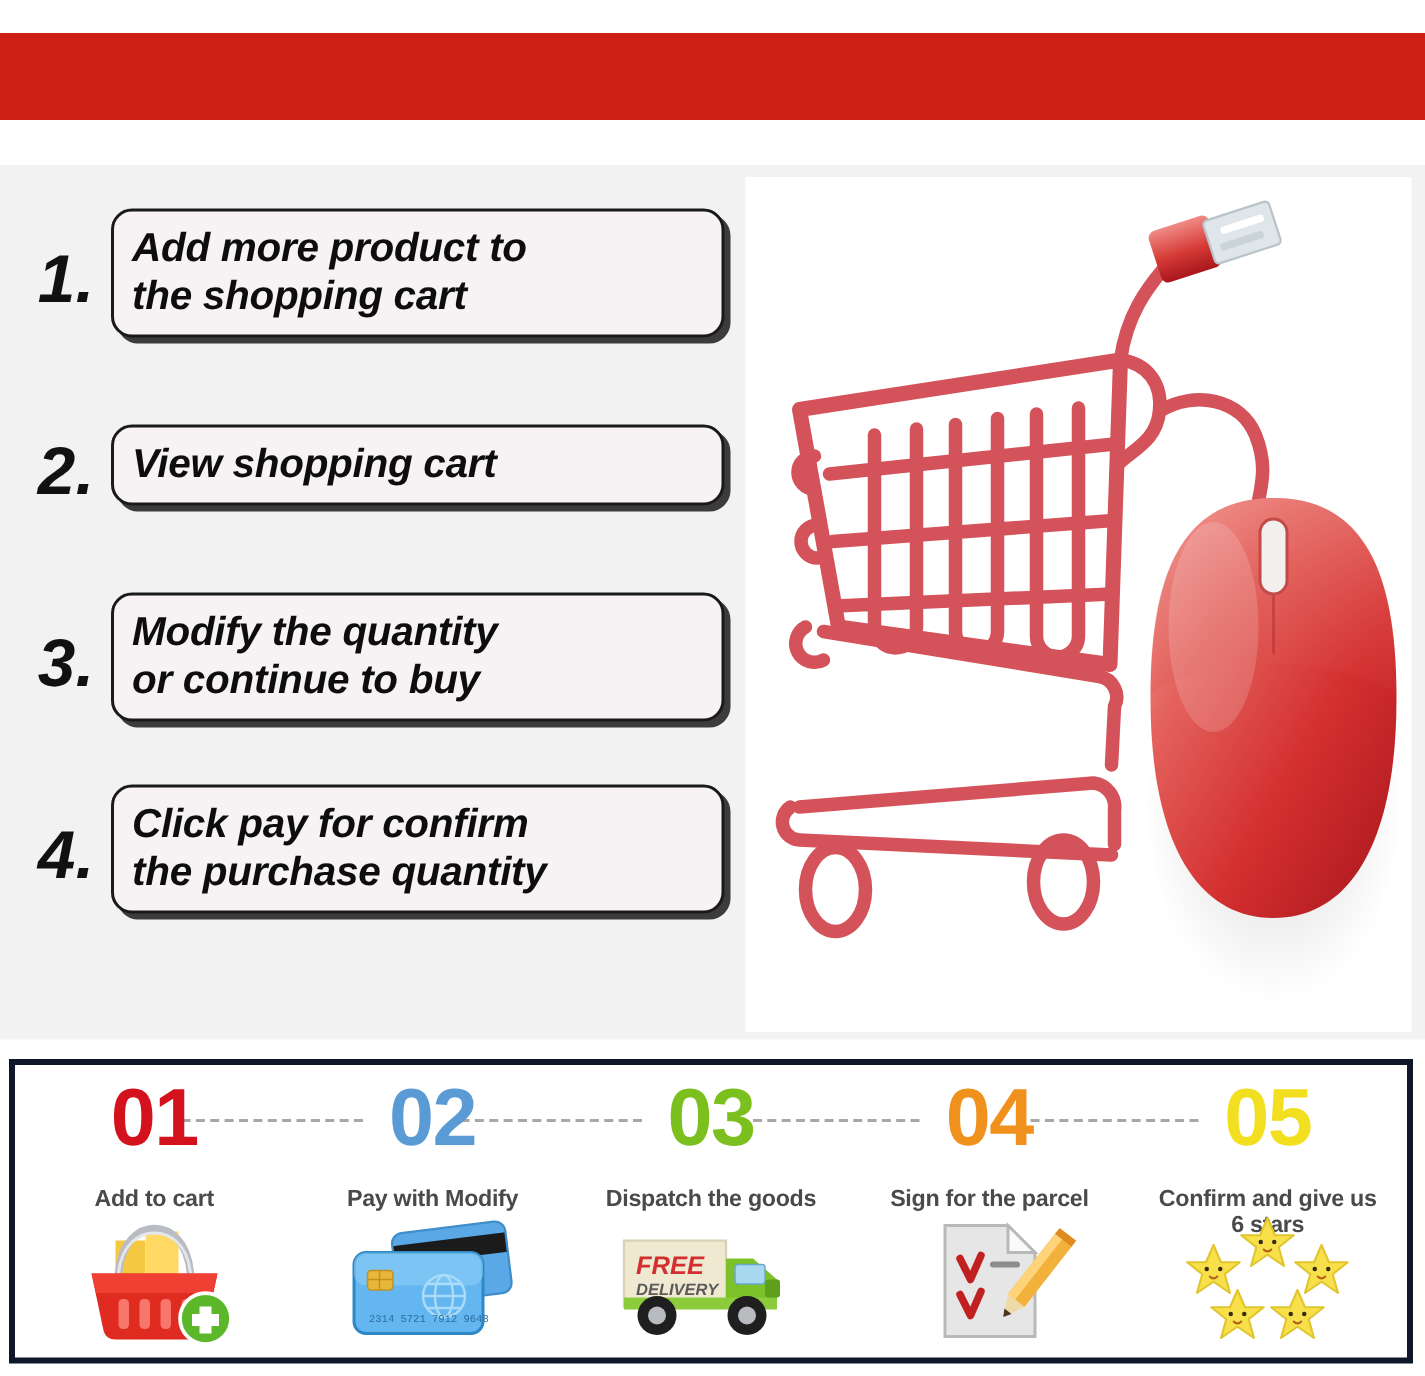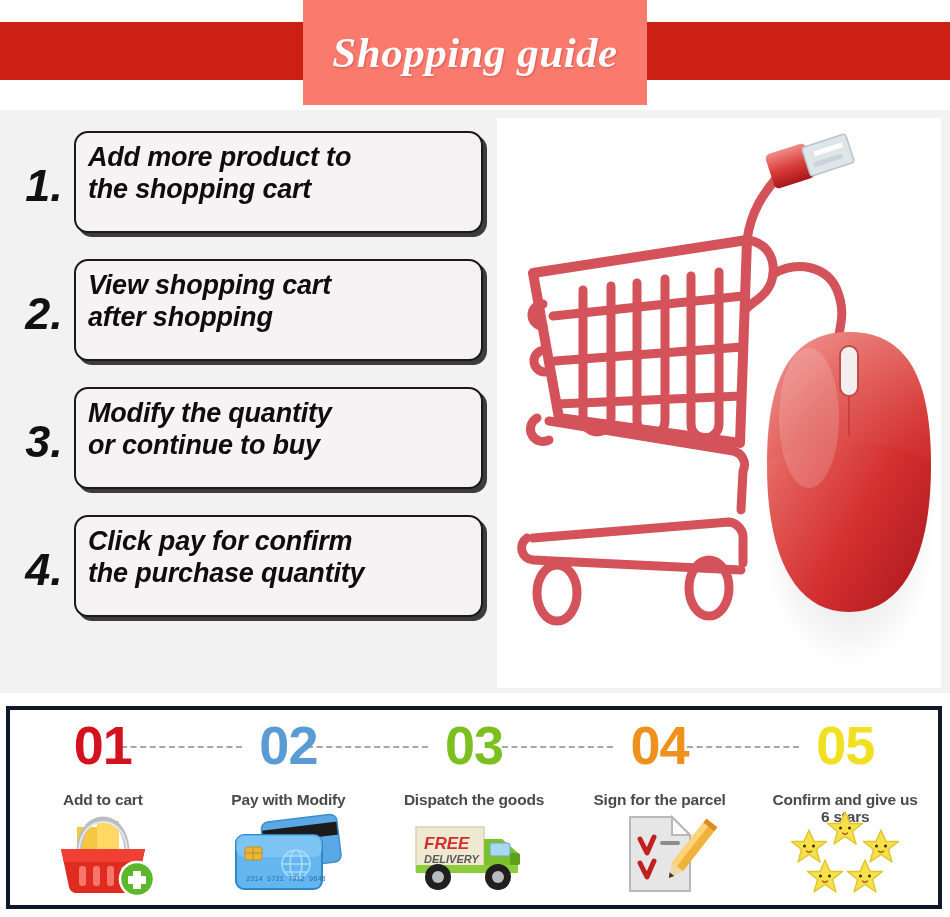--- a/index.html
+++ b/index.html
@@ -16,21 +16,21 @@
                 text-shadow:1px 1px 2px rgba(150,30,20,.35);}
 
   
   .guide{position:relative;height:583px;background:#f2f2f2;}
   .steps{position:absolute;left:0;top:8px;width:497px;height:570px;}
   .step-row{display:flex;align-items:center;height:128px;padding-left:14px;box-sizing:border-box;}
   .step-num{width:60px;flex:0 0 60px;text-align:center;font-family:"Liberation Sans",sans-serif;
             font-weight:700;font-style:italic;font-size:45px;color:#111111;line-height:1;
             padding-top:6px;}
   .step-box{flex:1;margin-right:14px;background:#f7f3f4;border:2px solid #1a1a1a;border-radius:14px;
-            box-shadow:4px 4px 0 rgba(20,20,20,.82);padding:9px 12px 26px 12px;box-sizing:border-box;}
+            box-shadow:4px 4px 0 rgba(20,20,20,.82);padding:9px 12px 10px 12px;box-sizing:border-box;}
   .step-text{font-weight:700;font-style:italic;font-size:27px;line-height:1.16;color:#0d0d0d;
              letter-spacing:-.2px;}
 
   
   .art{position:absolute;left:497px;top:8px;width:444px;height:570px;background:#ffffff;}
   .art svg{display:block;width:100%;height:100%;}
 
   
   .process{position:absolute;left:6px;top:706px;width:936px;height:203px;
            background:#ffffff;border:4px solid #0f172a;box-sizing:border-box;}
@@ -45,42 +45,38 @@
   .proc-icon svg{display:block;width:100%;height:100%;}
   .dots{position:absolute;top:36px;height:0;border-top:2px dashed #8a8a8a;opacity:.75;}
 </style>
 </head>
 <body>
 
 <div class="page">
 
   <div class="header">
     <div class="header-stripe"></div>
-    <div class="header-plate">
-      <div class="header-title">Shopping guide</div>
-    </div>
   </div>
 
   <div class="guide">
 
     <div class="steps">
 
       <div class="step-row">
         <div class="step-num">1.</div>
         <div class="step-box">
           <div class="step-text">Add more product to</div>
           <div class="step-text">the shopping cart</div>
         </div>
       </div>
 
       <div class="step-row">
         <div class="step-num">2.</div>
         <div class="step-box">
           <div class="step-text">View shopping cart</div>
-          <div class="step-text">after shopping</div>
         </div>
       </div>
 
       <div class="step-row">
         <div class="step-num">3.</div>
         <div class="step-box">
           <div class="step-text">Modify the quantity</div>
           <div class="step-text">or continue to buy</div>
         </div>
       </div>

